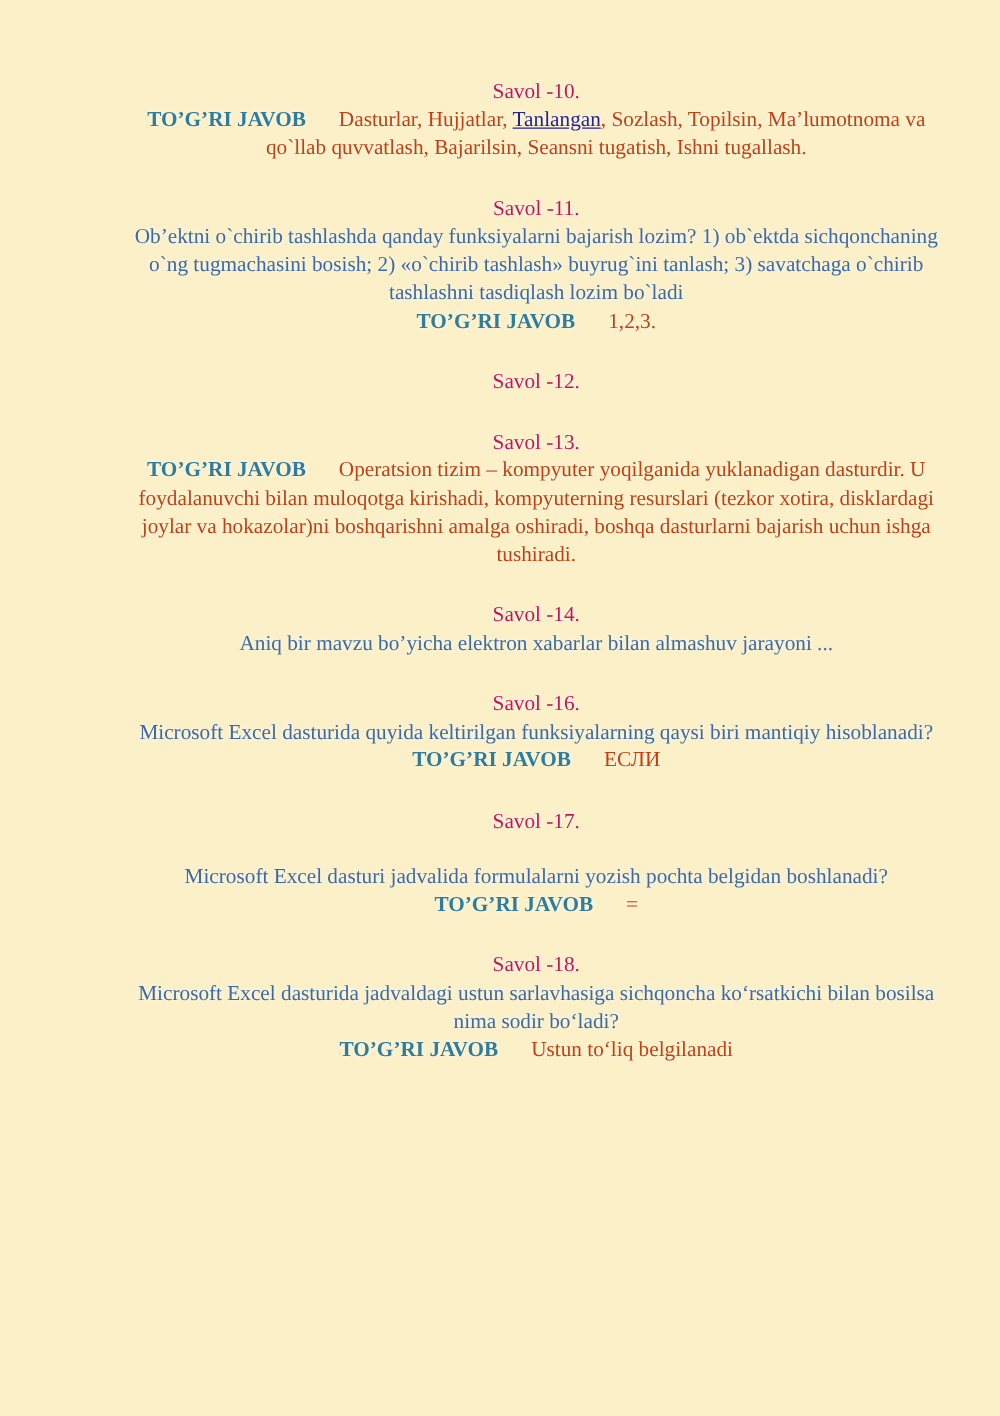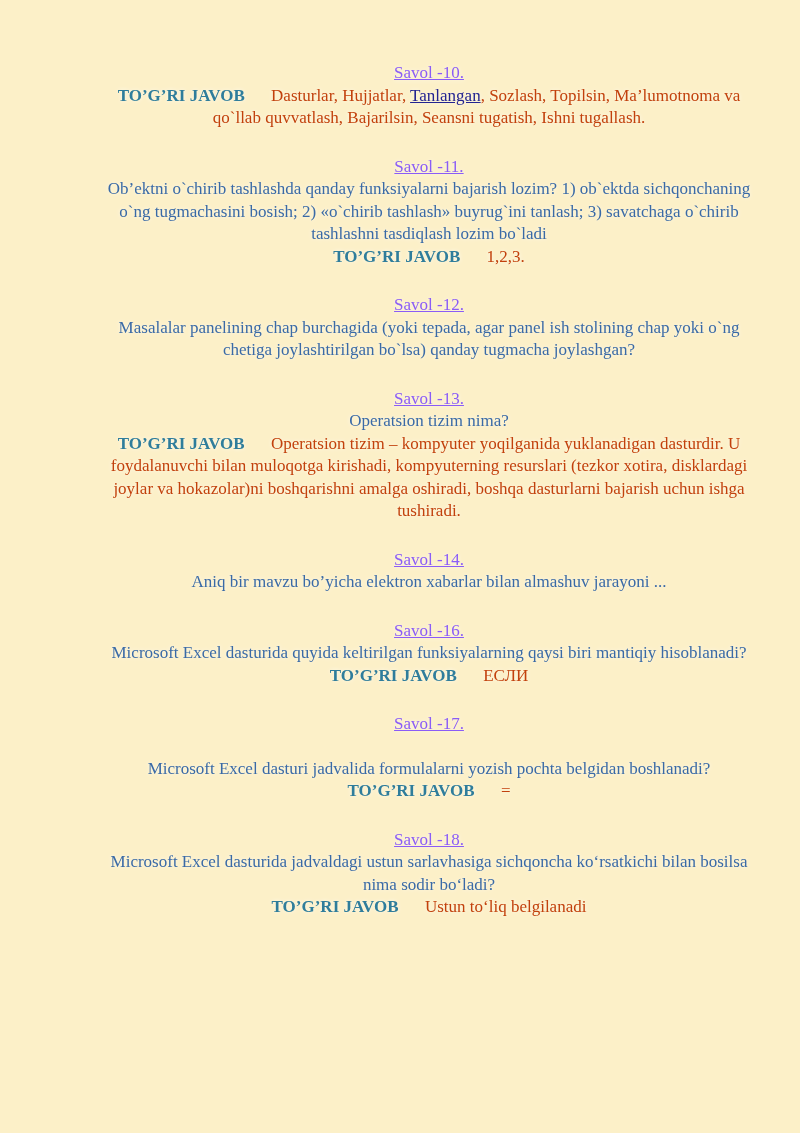--- a/index.html
+++ b/index.html
@@ -24,22 +24,21 @@
     line-height: 22.5px;
     text-shadow: 0 0 4px rgba(255,255,255,0.75);
   }
   .section {
     margin: 0 0 26px 0;
   }
   .section p {
     margin: 0;
   }
   .title {
-    color: #8b5cf6;
-    text-decoration: underline;
+    color: #be185d;
   }
   .question {
     color: #3A6AA6;
   }
   .gap-before {
     margin-top: 22px !important;
   }
   .answer-label {
     color: #2F7D9B;
     margin-right: 1.55em;
@@ -66,26 +65,24 @@
   </div>
 
   <div class="section">
     <p class="title">Savol -11.</p>
     <p class="question">Ob’ektni o`chirib tashlashda qanday funksiyalarni bajarish lozim? 1) ob`ektda sichqonchaning o`ng tugmachasini bosish; 2) «o`chirib tashlash» buyrug`ini tanlash; 3) savatchaga o`chirib tashlashni tasdiqlash lozim bo`ladi</p>
     <p class="answer"><span class="answer-label">TO’G’RI JAVOB</span><span class="answer-text">1,2,3.</span></p>
   </div>
 
   <div class="section">
     <p class="title">Savol -12.</p>
-    <p class="question">Masalalar panelining chap burchagida (yoki tepada, agar panel ish stolining chap yoki o`ng chetiga joylashtirilgan bo`lsa) qanday tugmacha joylashgan?</p>
   </div>
 
   <div class="section">
     <p class="title">Savol -13.</p>
-    <p class="question">Operatsion tizim nima?</p>
     <p class="answer"><span class="answer-label">TO’G’RI JAVOB</span><span class="answer-text">Operatsion tizim – kompyuter yoqilganida yuklanadigan dasturdir. U foydalanuvchi bilan muloqotga kirishadi, kompyuterning resurslari (tezkor xotira, disklardagi joylar va hokazolar)ni boshqarishni amalga oshiradi, boshqa dasturlarni bajarish uchun ishga tushiradi.</span></p>
   </div>
 
   <div class="section">
     <p class="title">Savol -14.</p>
     <p class="question">Aniq bir mavzu bo’yicha elektron xabarlar bilan almashuv jarayoni ...</p>
   </div>
 
 
   <div class="section">

